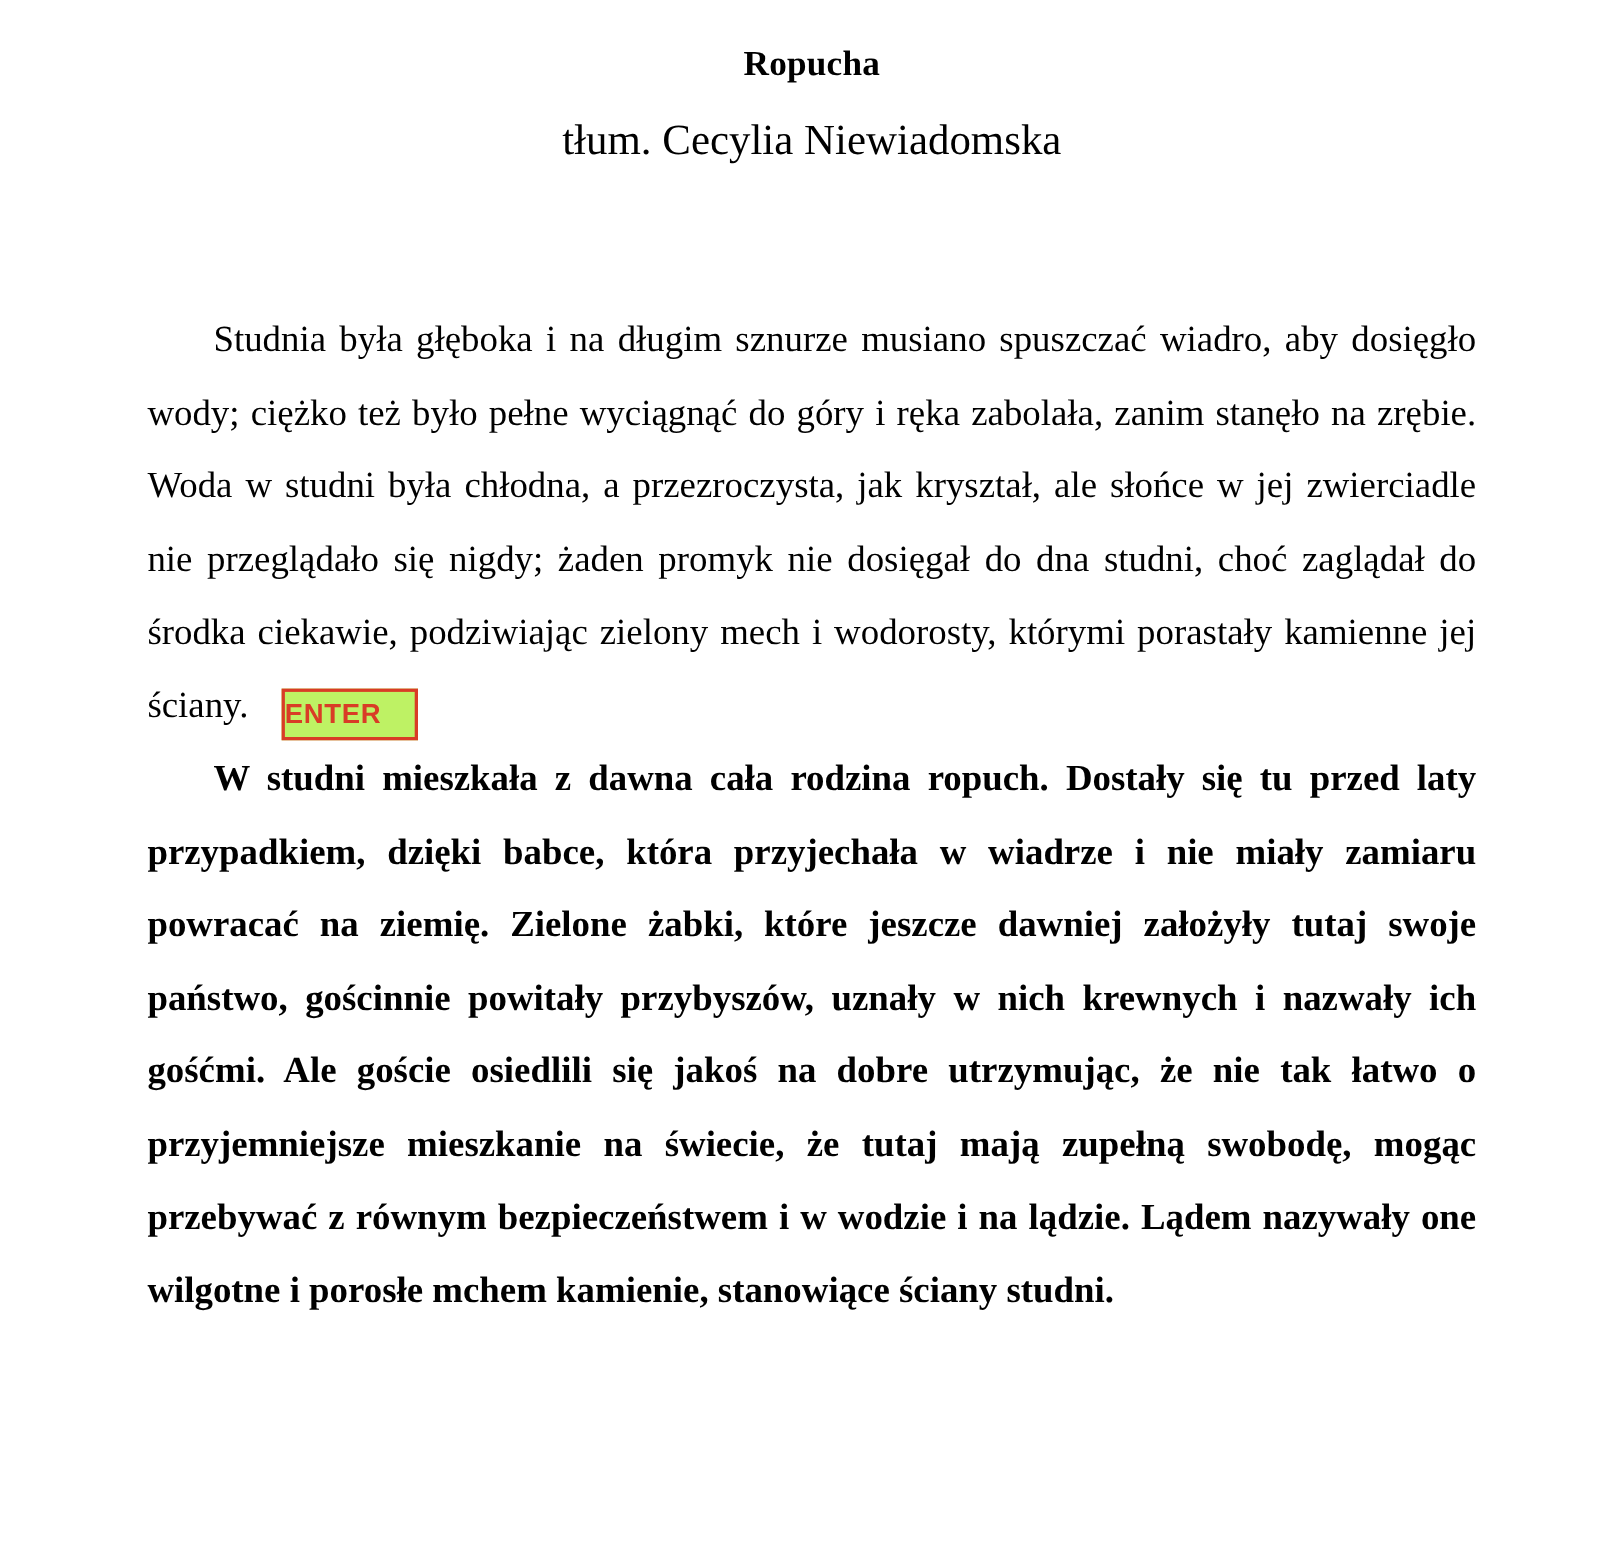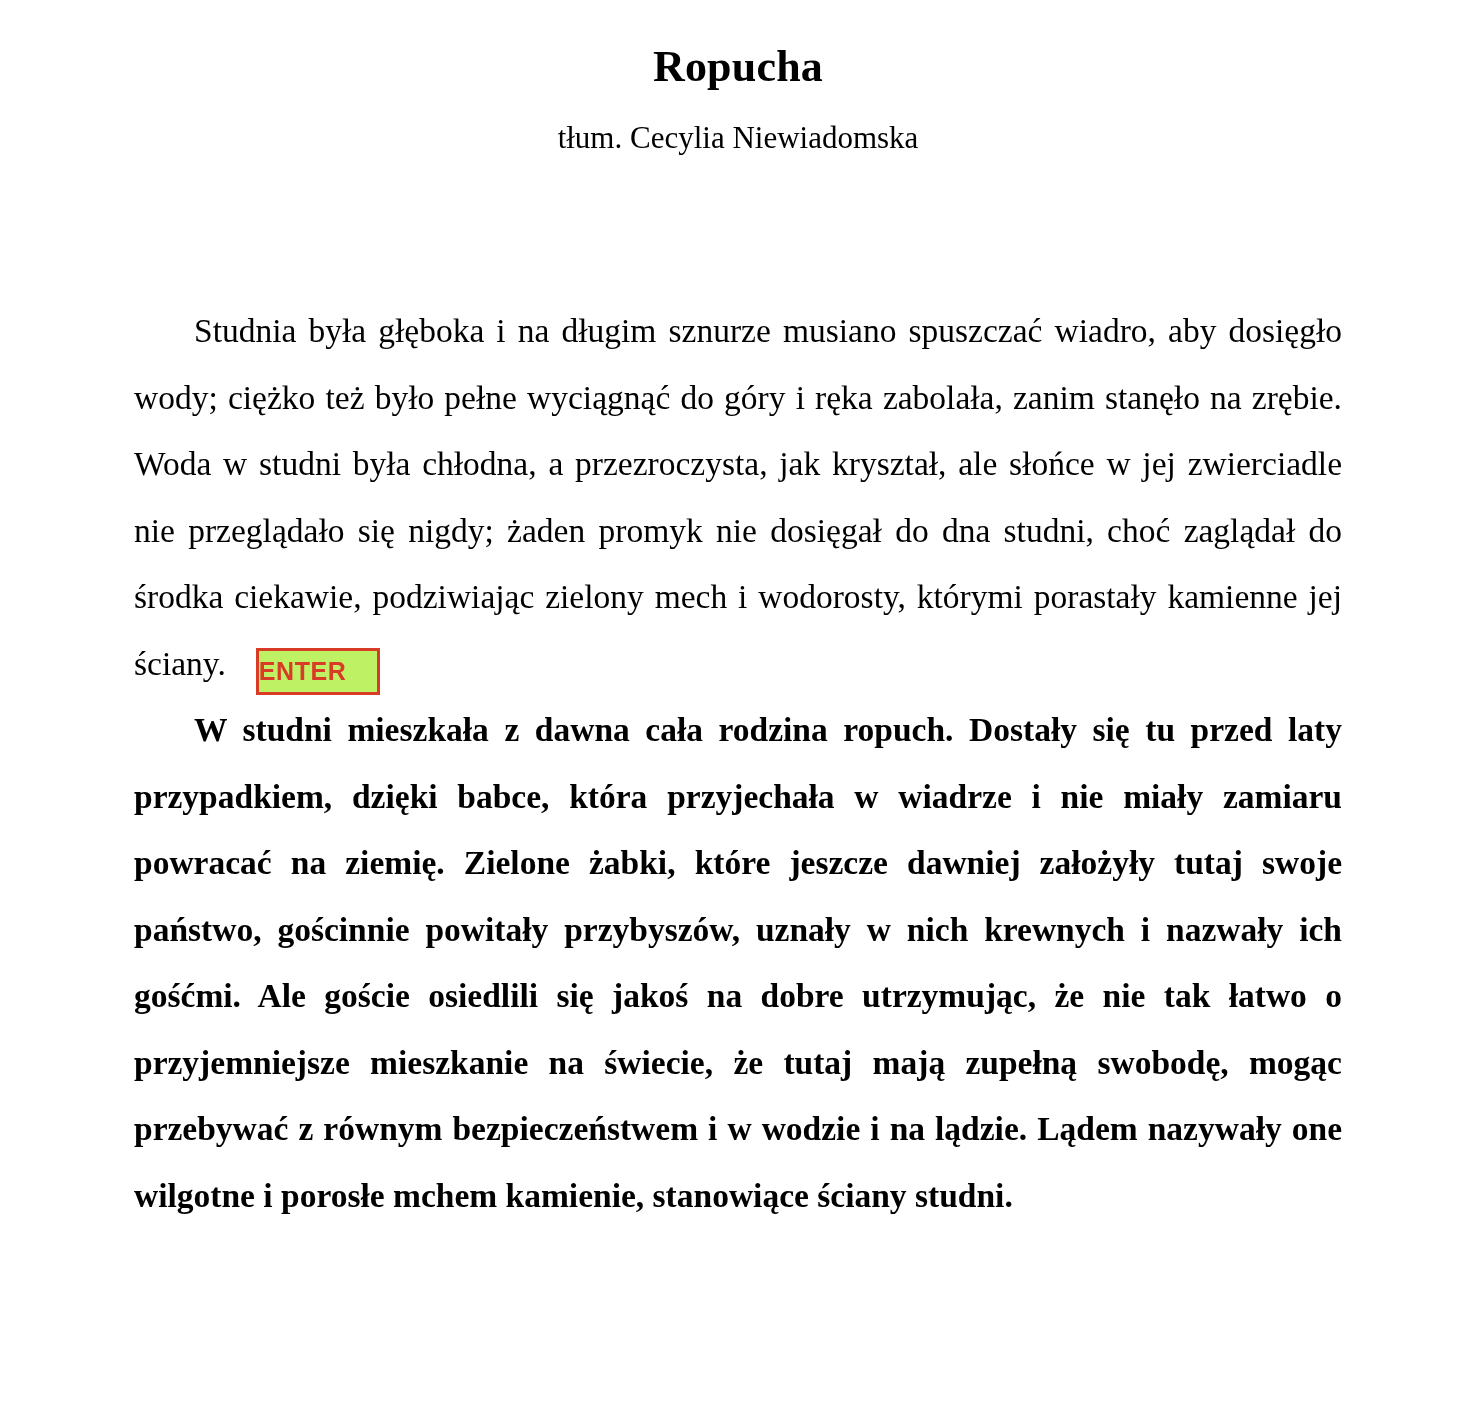--- a/index.html
+++ b/index.html
@@ -31,32 +31,32 @@
 
   .author-name {
     font-size: 30px;
     font-weight: bold;
     line-height: 44px;
     letter-spacing: 0.1px;
     margin: 0;
   }
 
   .doc-title {
-    font-size: 44px;
+    font-size: 32px;
     font-weight: bold;
     line-height: 62px;
-    margin: 10px 0 0 0;
+    margin: 0 0 0 0;
     letter-spacing: 0.2px;
   }
 
   .translator-line {
-    font-size: 31px;
+    font-size: 39px;
     font-weight: normal;
     line-height: 44px;
-    margin: 18px 0 12px 0;
+    margin: 18px 0 0 0;
   }
 
   
   .body-content {
     margin: 0 auto;
     width: 1208px;
     padding-top: 126px;
   }
 
   .para {

